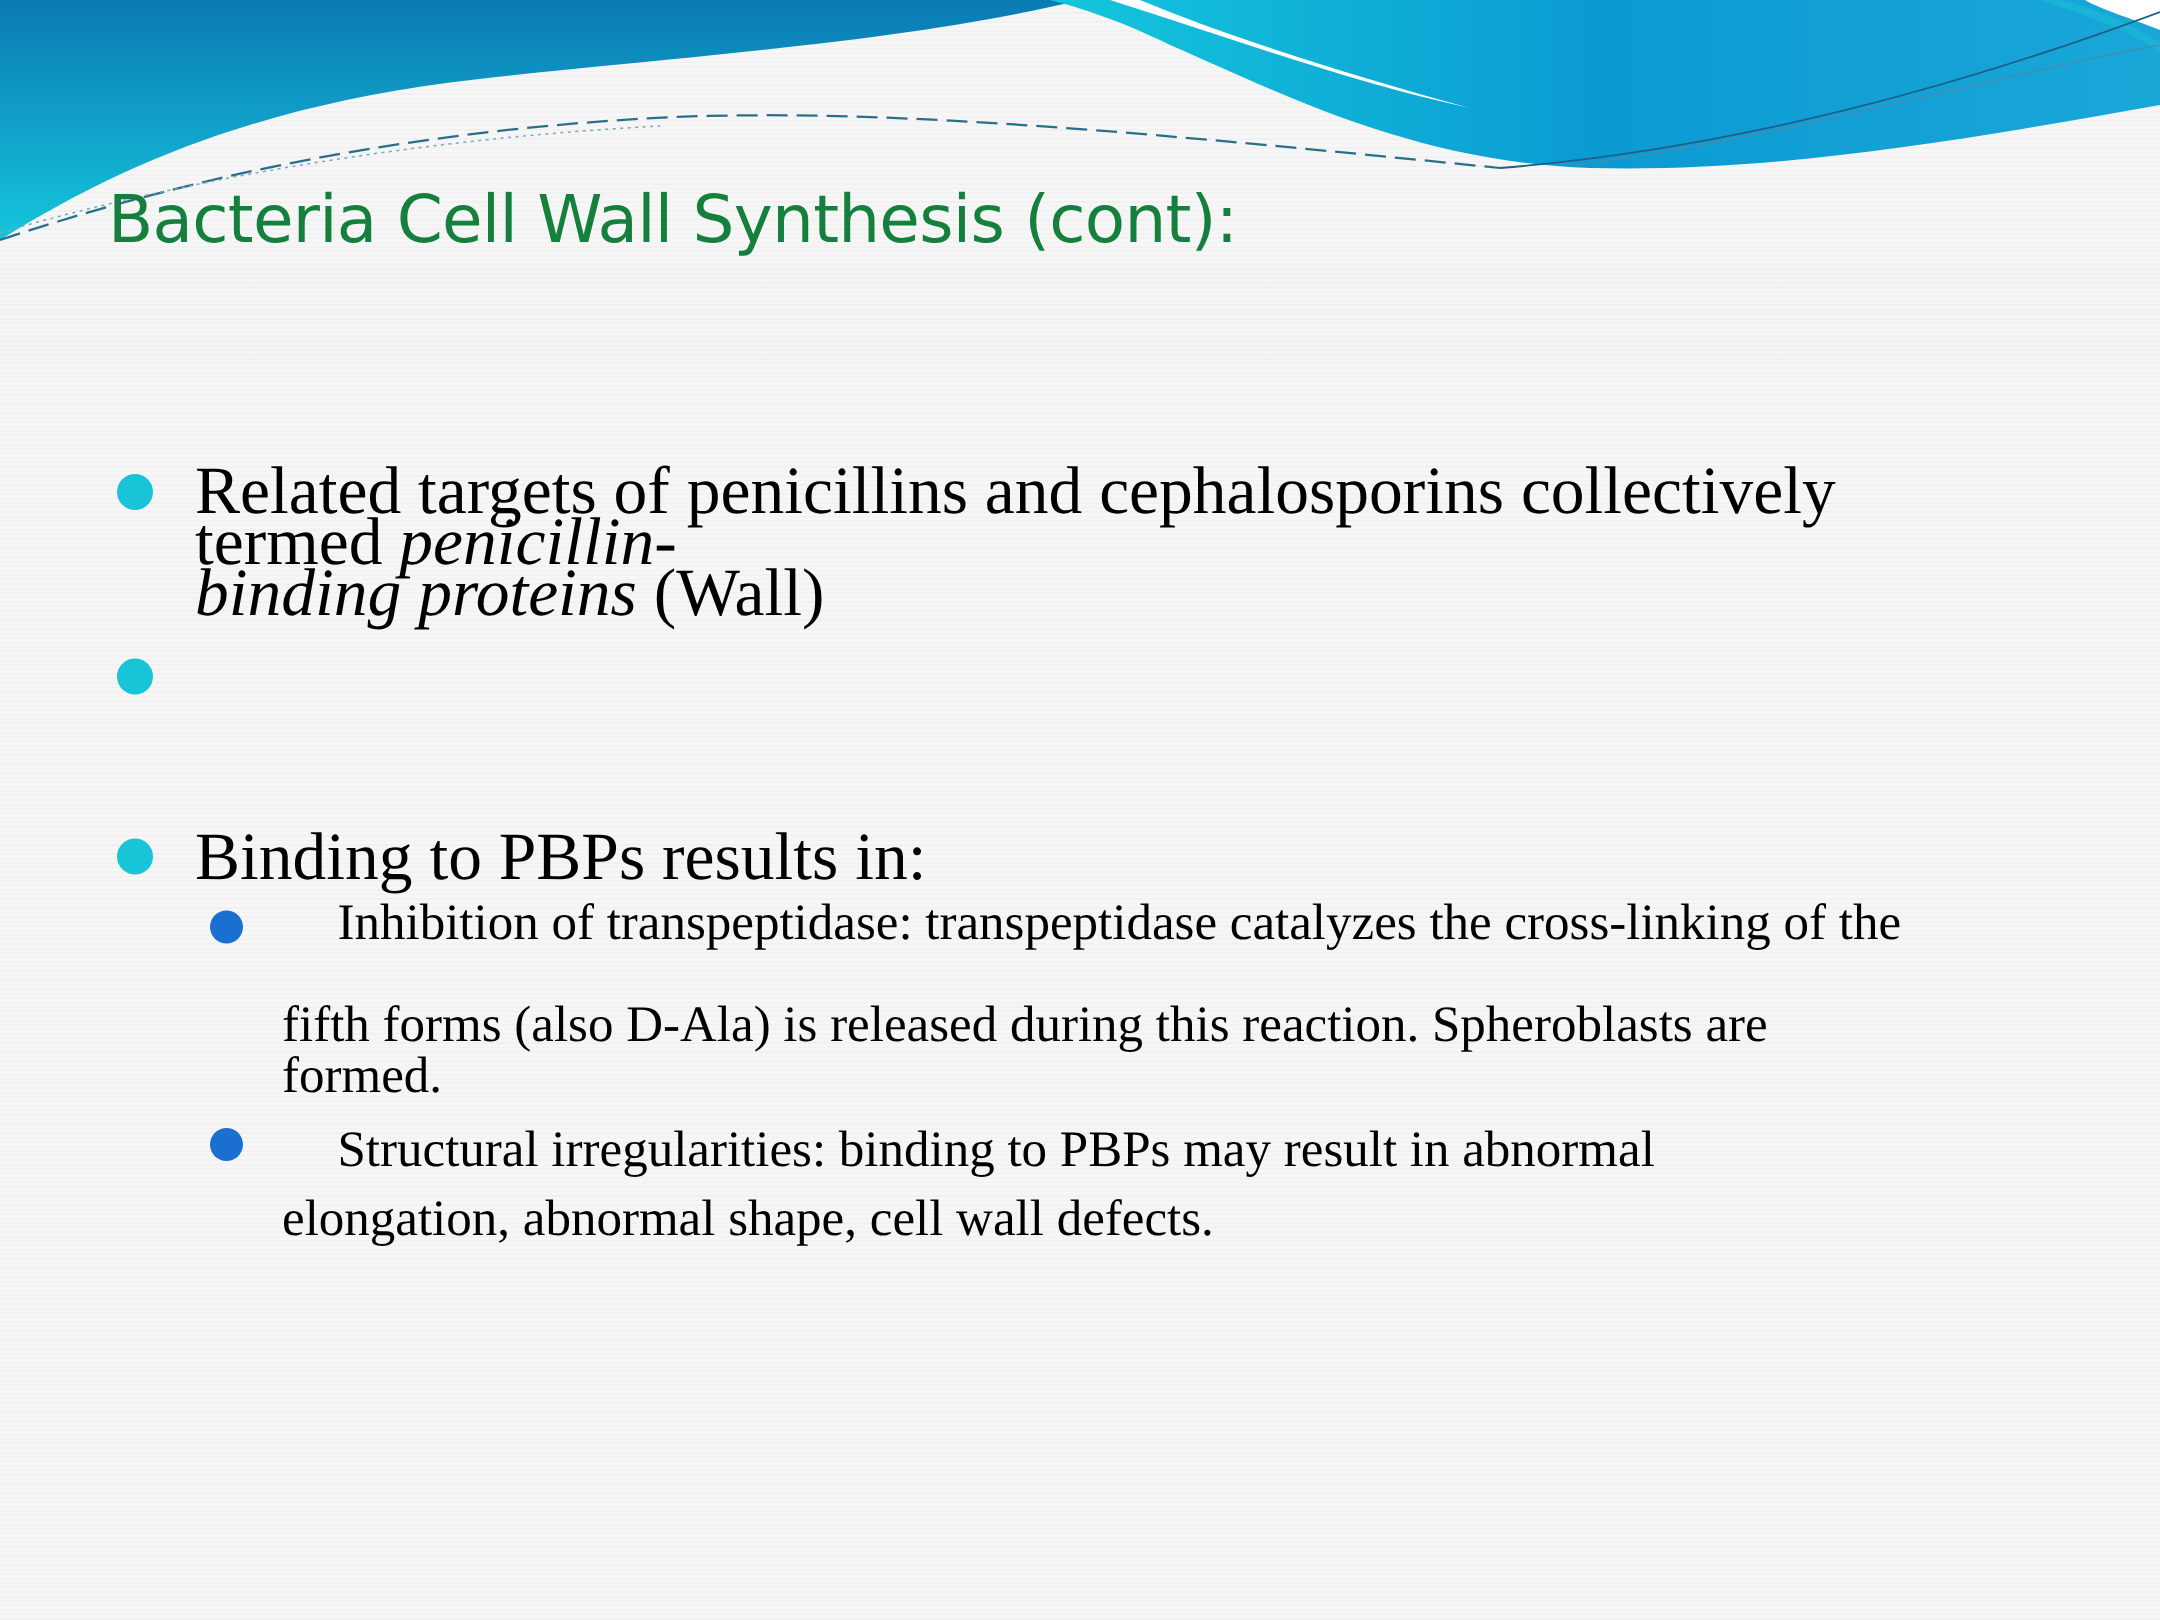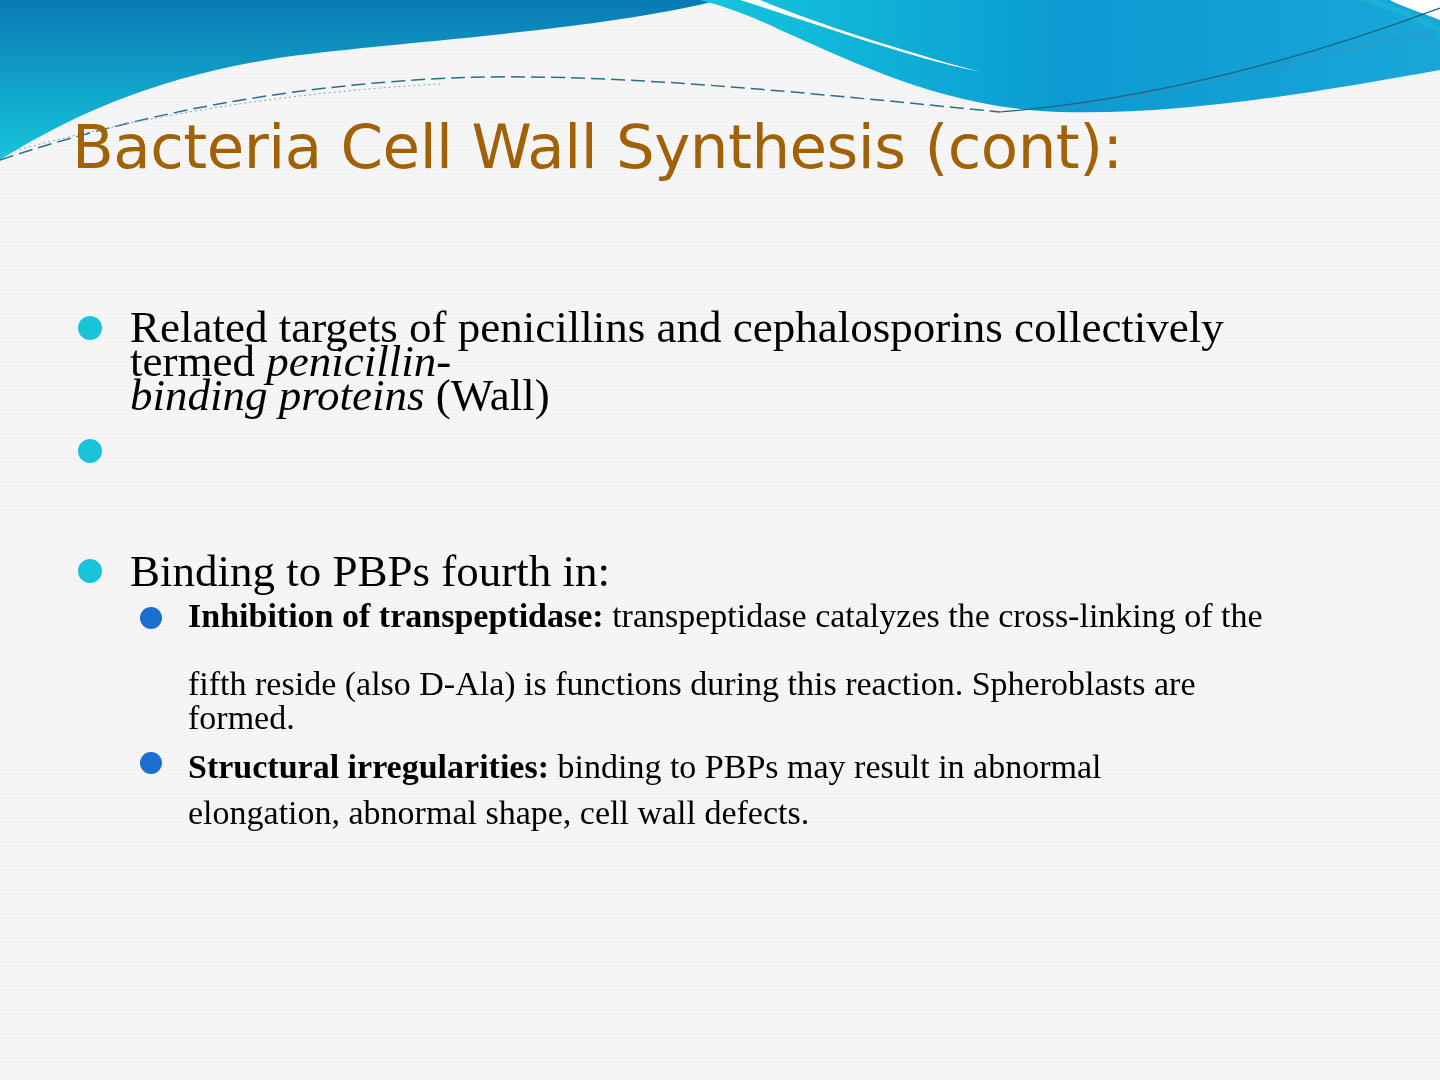--- a/index.html
+++ b/index.html
@@ -5,21 +5,21 @@
     html, body { margin: 0; padding: 0; }
     body {
       width: 1440px; height: 1080px; overflow: hidden; position: relative;
       background-color: #f6f6f6;
       background-image: repeating-linear-gradient(0deg, rgba(0,0,0,0.018) 0px, rgba(0,0,0,0.018) 1px, rgba(255,255,255,0) 1px, rgba(255,255,255,0) 3px);
     }
     .banner { position: absolute; left: 0; top: 0; width: 1440px; height: 200px; }
     .title {
       position: absolute; left: 72px; top: 108px; margin: 0;
       font-family: "DejaVu Sans", sans-serif; font-weight: normal;
-      font-size: 61px; line-height: 78px; color: #a16207; letter-spacing: -0.5px;
+      font-size: 44px; line-height: 78px; color: #15803d; letter-spacing: -0.5px;
     }
     .title span { display: block; }
     .content {
       position: absolute; left: 0; top: 0; width: 1440px;
       font-family: "Liberation Serif", serif; color: #000;
     }
     .l1 {
       position: absolute; left: 130px; width: 1180px;
       font-size: 45px; line-height: 34px;
     }
@@ -28,21 +28,21 @@
       font-size: 34px; line-height: 34px;
     }
     .dot1 {
       position: absolute; width: 24px; height: 24px; border-radius: 50%;
       background: #19c4d8; left: 78px;
     }
     .dot2 {
       position: absolute; width: 22px; height: 22px; border-radius: 50%;
       background: #1a6fd0; left: 140px;
     }
-    b { font-weight: bold; }
+    b { font-weight: normal; margin-left: 37px; }
     i { font-style: italic; }
   </style>
 </head>
 <body>
 
 <svg class="banner" viewBox="0 0 1440 200" preserveAspectRatio="none">
   <defs>
     <linearGradient id="g1" x1="0" y1="0" x2="1" y2="1">
       <stop offset="0" stop-color="#0a78b0"></stop>
       <stop offset="0.5" stop-color="#0a93c8"></stop>
@@ -84,27 +84,27 @@
     <span>Related targets of penicillins and cephalosporins collectively termed </span><i>penicillin-</i><br>
     <i>binding proteins</i><span> (Wall)</span>
   </div>
 
   <div class="dot1" style="top:439px;"></div>
   <div class="l1" style="top:433px;">
     <br>
   </div>
 
   <div class="dot1" style="top:559px;"></div>
-  <div class="l1" style="top:554px;">Binding to PBPs fourth in:</div>
+  <div class="l1" style="top:554px;">Binding to PBPs results in:</div>
 
   <div class="dot2" style="top:607px;"></div>
   <div class="l2" style="top:599px;">
     <b>Inhibition of transpeptidase:</b><span> transpeptidase catalyzes the cross-linking  of the</span><br>
     <br>
-    <span>fifth reside (also D-Ala) is functions during this reaction.  Spheroblasts are</span><br>
+    <span>fifth forms (also D-Ala) is released during this reaction.  Spheroblasts are</span><br>
     <span>formed.</span>
   </div>
 
   <div class="dot2" style="top:752px;"></div>
   <div class="l2" style="top:744px; line-height:46px;">
     <b>Structural irregularities:</b><span> binding to PBPs may result in abnormal</span><br>
     <span>elongation, abnormal shape, cell wall defects.</span>
   </div>
 </div>
 

